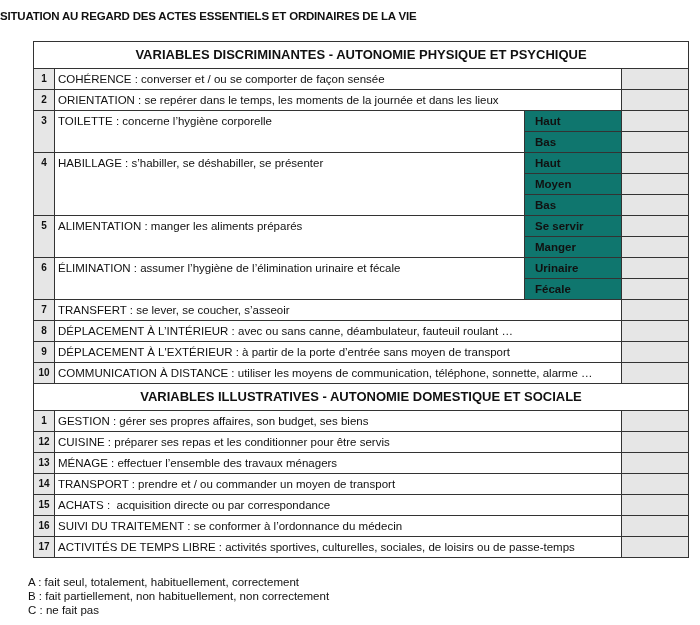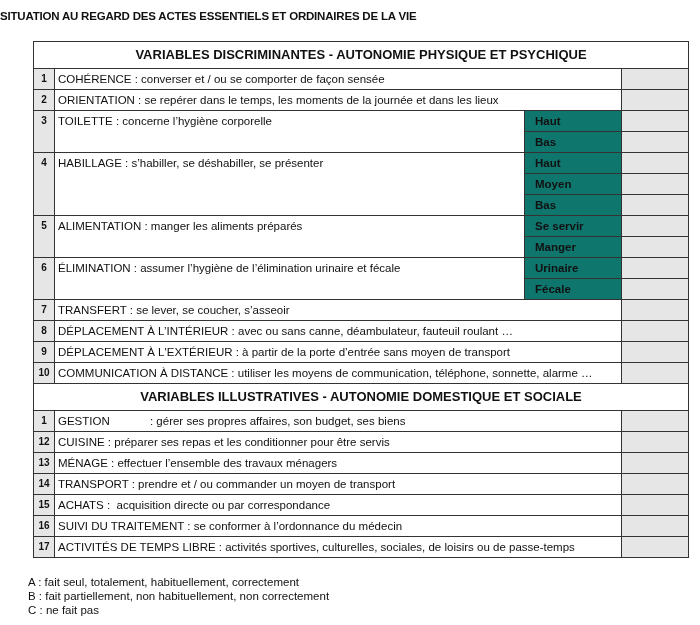--- a/index.html
+++ b/index.html
@@ -107,21 +107,21 @@
       <tr>
         <td class="num" rowspan="1">10</td>
         <td class="desc" rowspan="1" colspan="2"><span>COMMUNICATION À DISTANCE</span><span style="white-space: pre;"> : utiliser les moyens de communication, téléphone, sonnette, alarme …</span></td>
         <td class="score"></td>
       </tr>
       <tr class="section">
         <td colspan="4" class="section-title">VARIABLES ILLUSTRATIVES - AUTONOMIE DOMESTIQUE ET SOCIALE</td>
       </tr>
       <tr>
         <td class="num" rowspan="1">1</td>
-        <td class="desc" rowspan="1" colspan="2"><span>GESTION</span><span style="white-space: pre; margin-left: 37px;"> : gérer ses propres affaires, son budget, ses biens</span></td>
+        <td class="desc" rowspan="1" colspan="2"><span>GESTION</span><span style="white-space: pre;"> : gérer ses propres affaires, son budget, ses biens</span></td>
         <td class="score"></td>
       </tr>
       <tr>
         <td class="num" rowspan="1">12</td>
         <td class="desc" rowspan="1" colspan="2"><span>CUISINE</span><span style="white-space: pre;"> : préparer ses repas et les conditionner pour être servis</span></td>
         <td class="score"></td>
       </tr>
       <tr>
         <td class="num" rowspan="1">13</td>
         <td class="desc" rowspan="1" colspan="2"><span>MÉNAGE</span><span style="white-space: pre; text-align: center;"> : effectuer l’ensemble des travaux ménagers</span></td>

